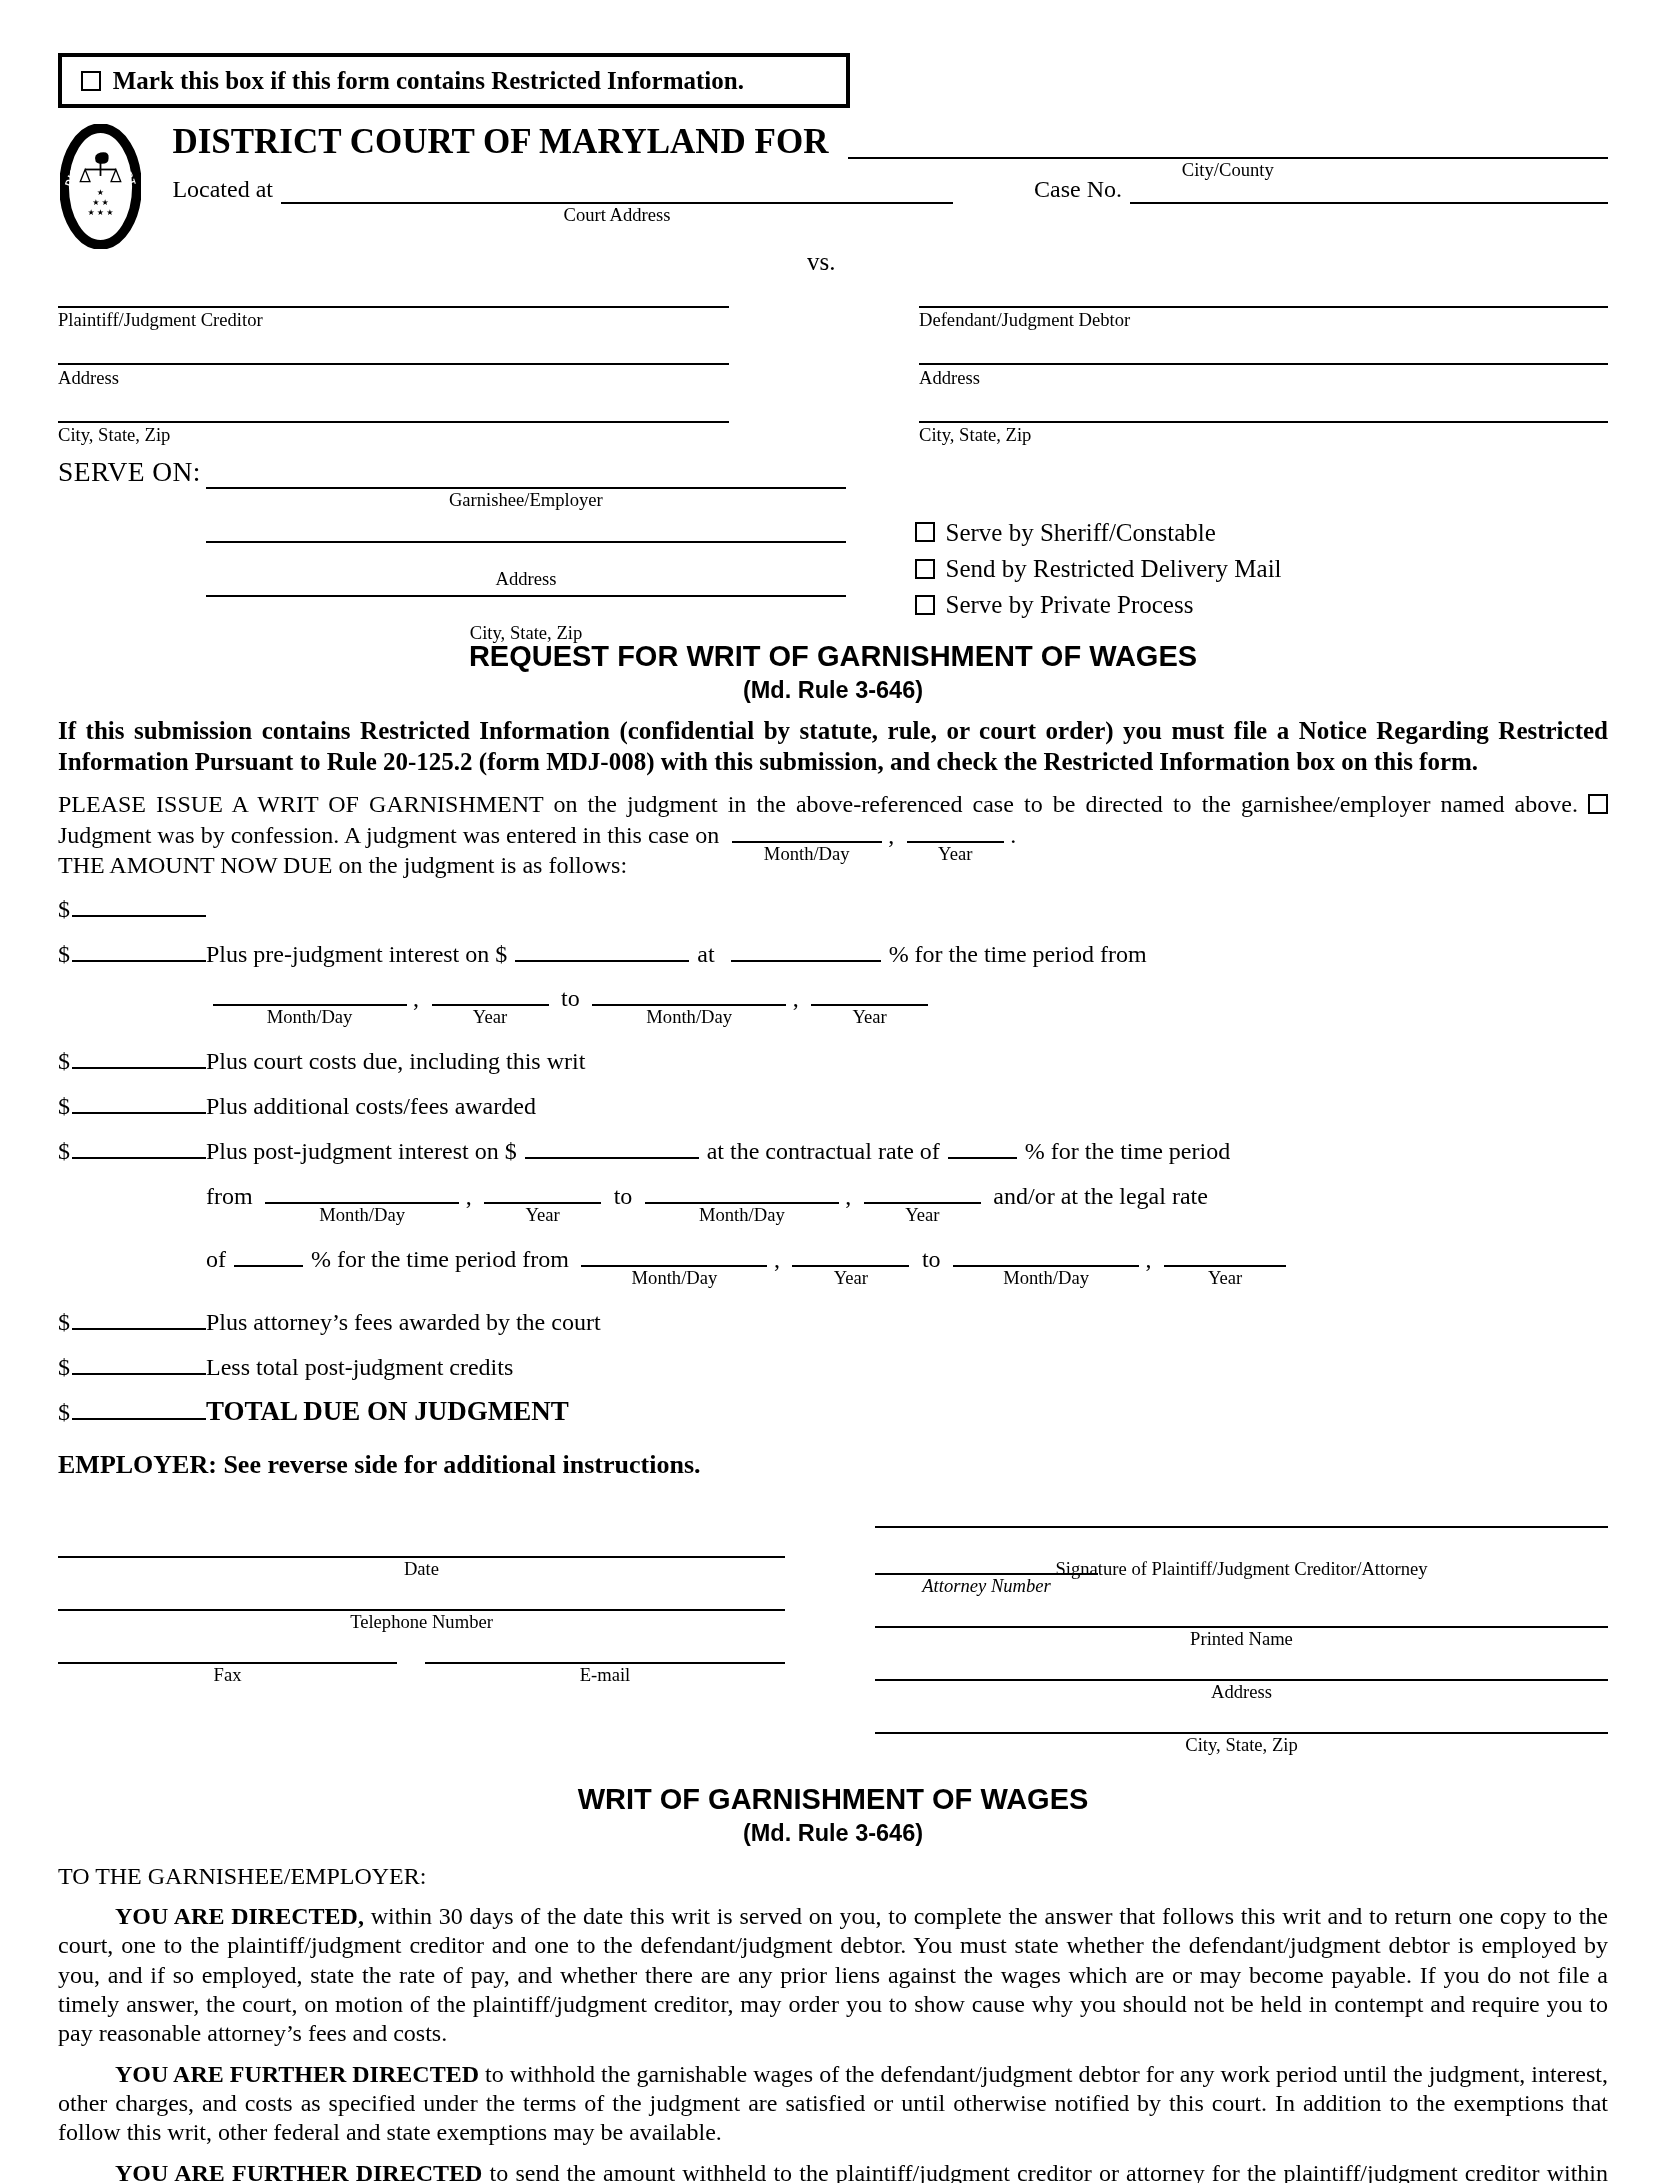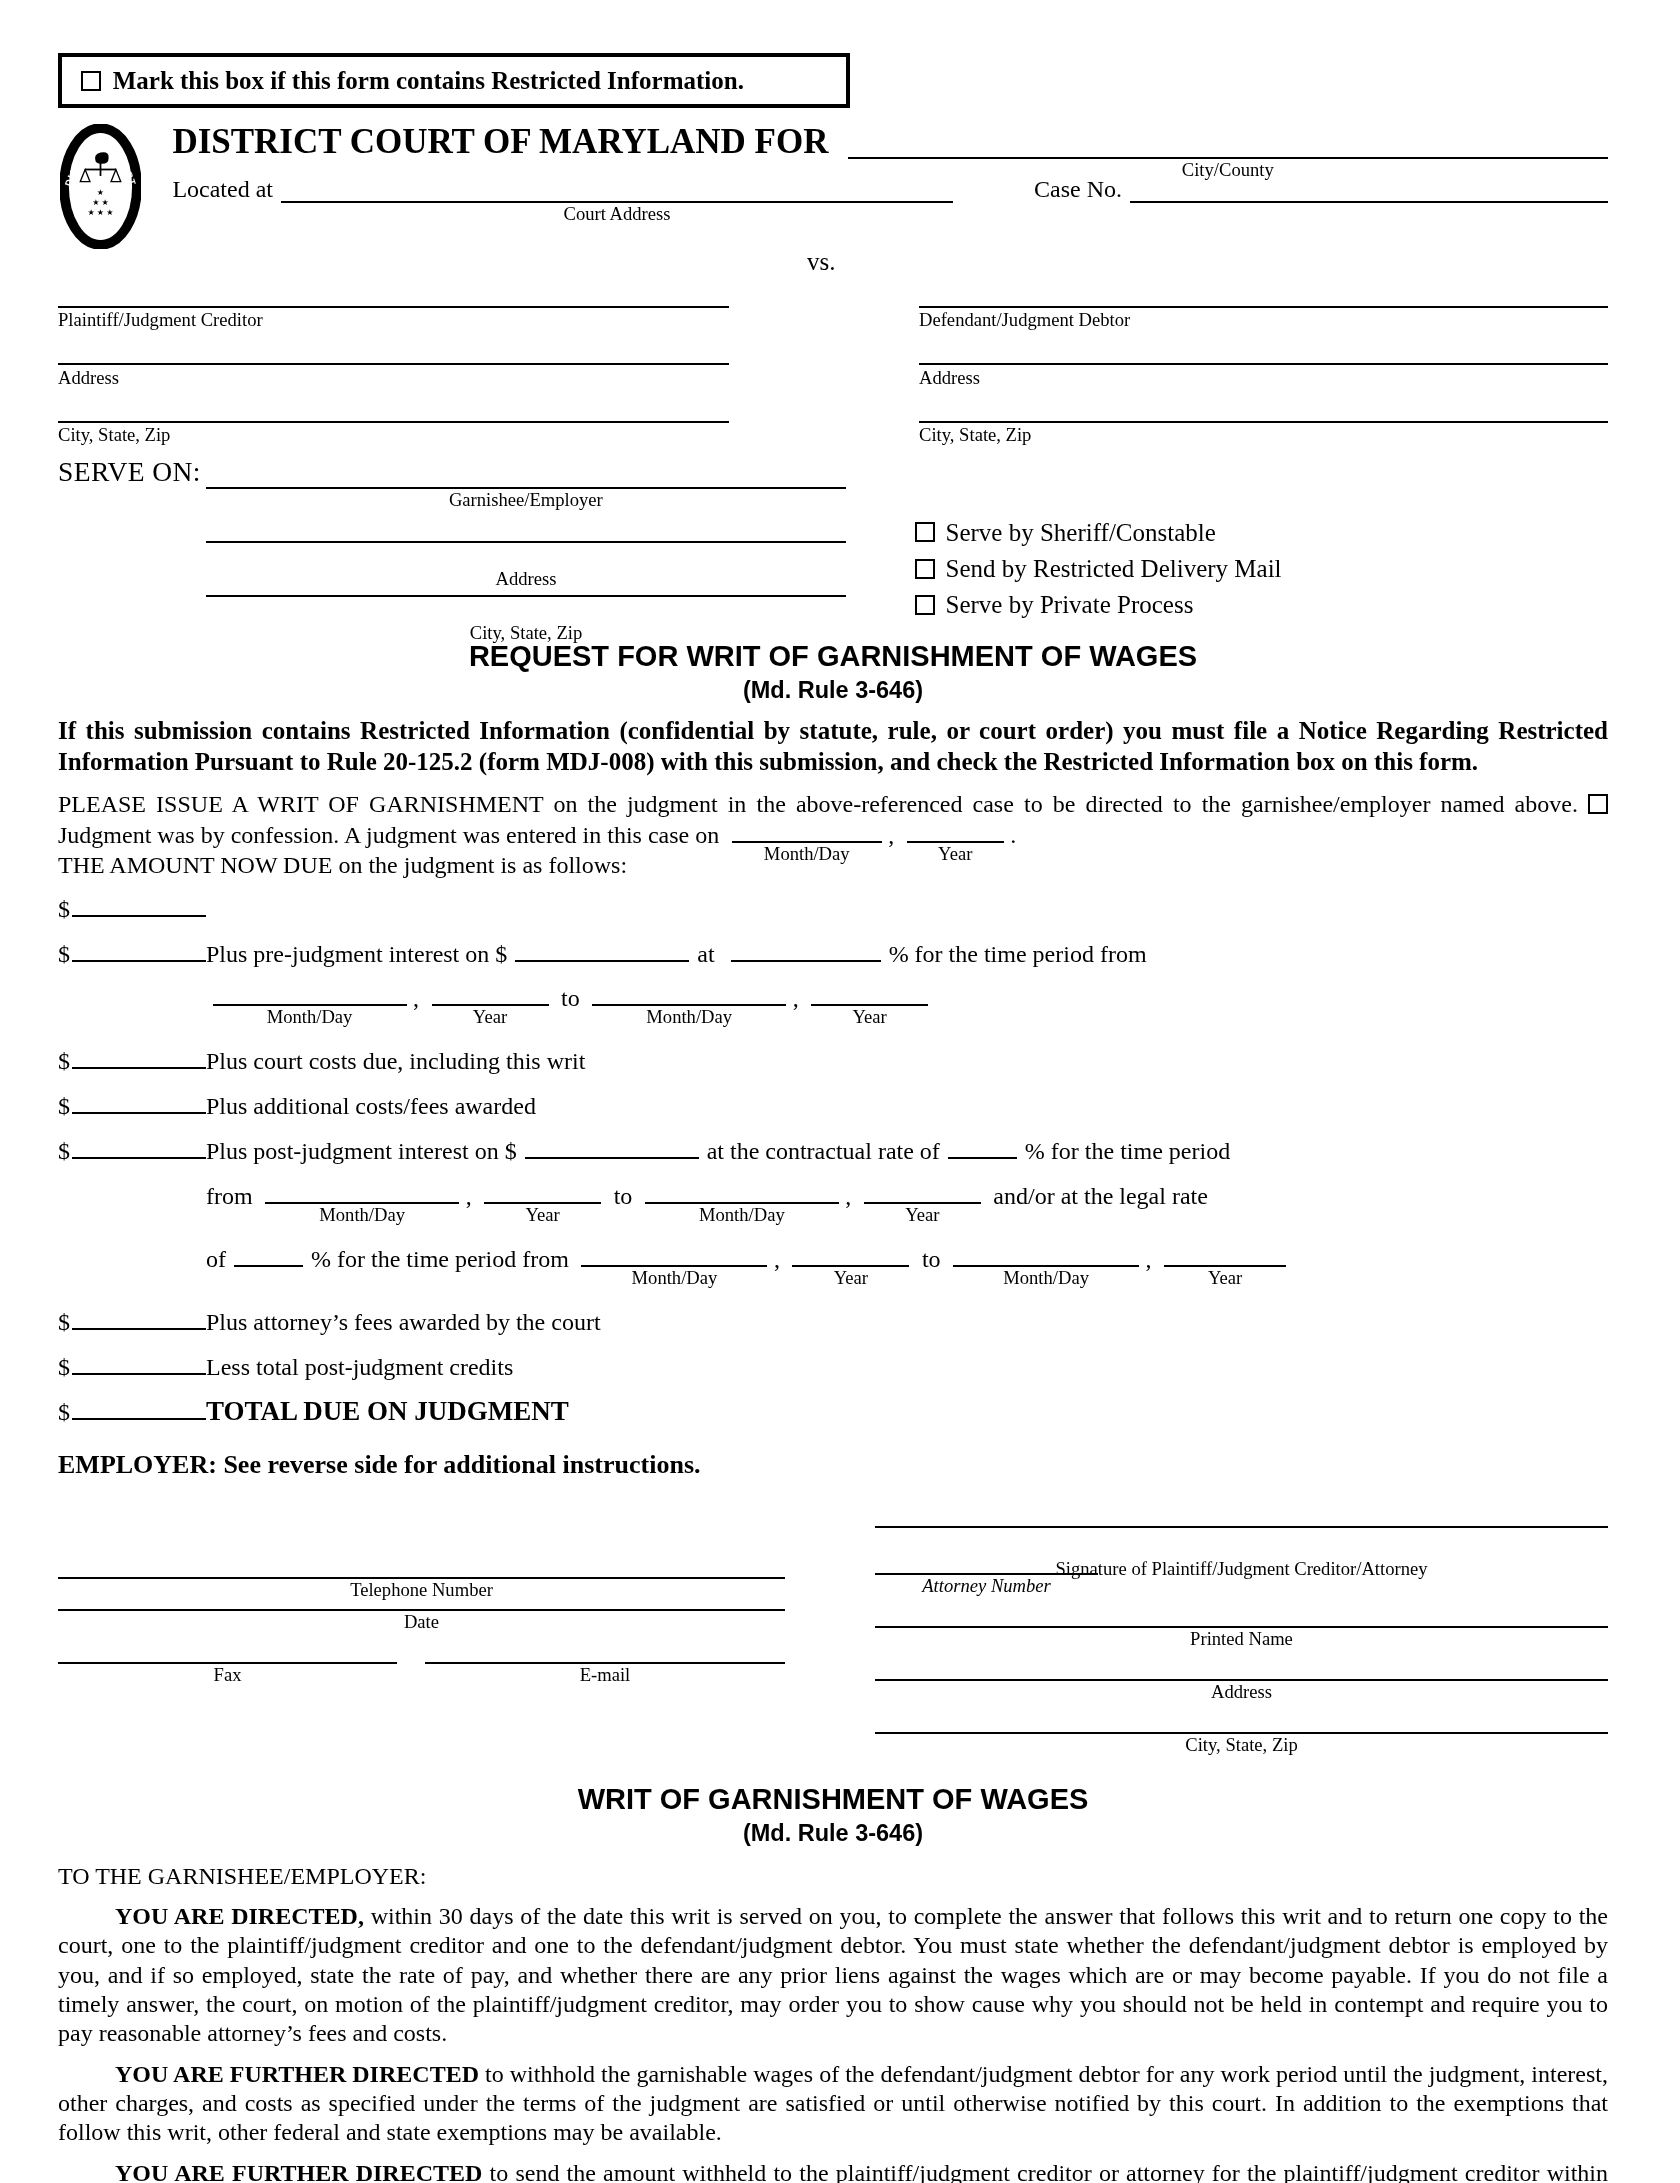--- a/index.html
+++ b/index.html
@@ -24,21 +24,21 @@
   .rbox .cb { margin-right:11.3px; vertical-align:-1.6px; }
 
   
   .header { display:flex; margin-top:16px; }
   .seal-wrap { width:81px; margin-left:2.4px; flex:none; }
   .header-main { flex:1; padding-left:31px; }
   .hrow1 { display:flex; align-items:flex-end;gap:19px; }
   .court-title { font-weight:bold; font-size:35px; line-height:1; white-space:nowrap; }
   .hfill { flex:1; border-bottom:2.4px solid #000; position:relative; height:29px; }
   .hfill .sub { position:absolute; top:31px; left:0; width:100%; text-align:center; font-size:18.6px; line-height:1; }
-  .hrow2 { display:flex; align-items:center; margin-top:14.6px; }
+  .hrow2 { display:flex; align-items:flex-end; margin-top:14.6px; }
   .hrow2 .txt { white-space:nowrap; margin-right:8px; }
   .hfill.courtaddr { flex:none; width:672px; }
   .hspacer { width:81px; }
   .caseno { margin:0 8px 0 0; white-space:nowrap; }
 
   
   .parties { position:relative; margin-top:24px; display:grid; grid-template-columns:671px 689px; justify-content:space-between; }
   .vs { position:absolute; left:749px; top:-34px; font-size:25px; }
   .pf { margin-bottom:7.3px; }
   .pf .ln { height:27.5px; border-bottom:2.4px solid #000; }
@@ -310,25 +310,25 @@
           <span class="bl"></span>
         </span>
       <span class="amt-text">TOTAL DUE ON JUDGMENT</span>
     </div>
   </div>
 
   <div class="employer-note">EMPLOYER: See reverse side for additional instructions.</div>
 
   <div class="sig">
     <div>
+      <div class="sf">
+          <span class="sub">Date</span>
+        </div>
       <div class="sf mt">
           <span class="sub">Telephone Number</span>
-        </div>
-      <div class="sf">
-          <span class="sub">Date</span>
         </div>
       <div class="faxrow">
         <div class="sf fax">
             <span class="sub">Fax</span>
           </div>
         <div class="sf email">
             <span class="sub">E-mail</span>
           </div>
       </div>
     </div>

